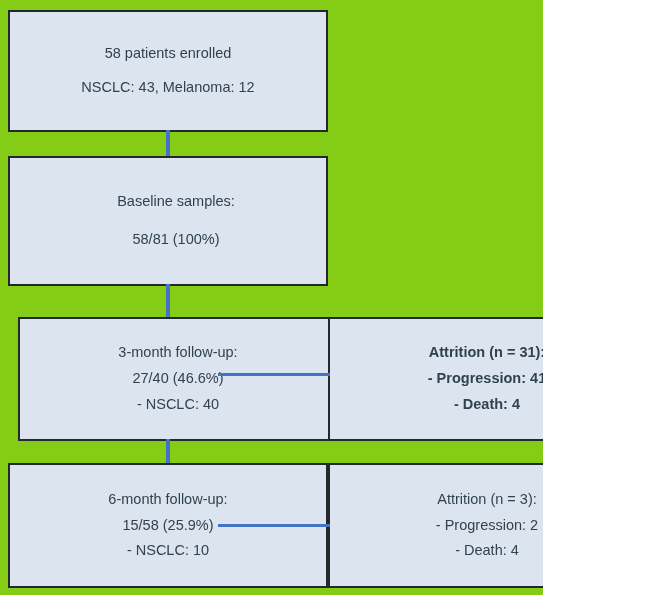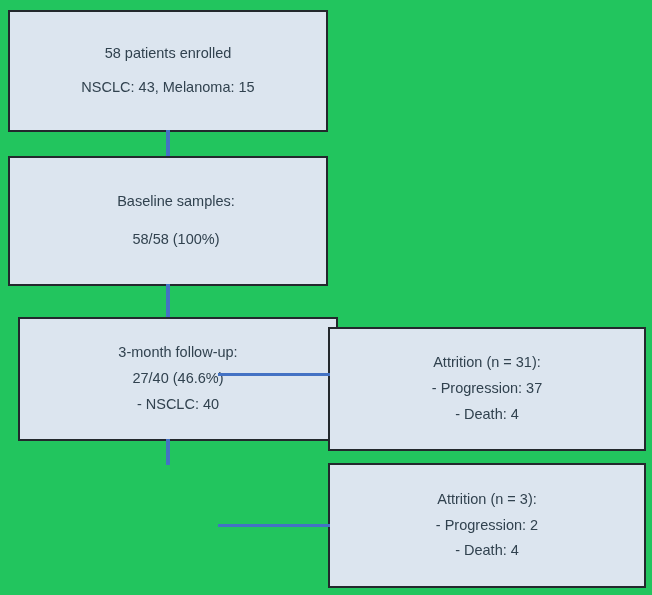--- a/index.html
+++ b/index.html
@@ -9,24 +9,24 @@
   }
   body {
     width: 652px;
     height: 595px;
     font-family: "Liberation Sans", sans-serif;
     -webkit-font-smoothing: antialiased;
   }
 
   #flowchart {
     position: relative;
-    width: 652px;
+    width: 543px;
     height: 595px;
     overflow: hidden;
-    background: #22c55e;
+    background: #84cc16;
   }
 
   .node {
     position: absolute;
     box-sizing: border-box;
     background: #dce5ef;
     border: 2px solid #23282d;
     display: flex;
     flex-direction: column;
     align-items: center;
@@ -65,24 +65,25 @@
   
   #node-followup-3m {
     left: 8px;
     top: 317px;
     width: 320px;
     height: 124px;
     margin-left: 10px;
   }
   #node-attrition-3m {
     left: 328px;
-    top: 327px;
+    top: 317px;
     width: 318px;
     height: 124px;
     border-left-width: 2px;
+    font-weight: bold;
   }
 
   
   #node-followup-6m {
     left: 8px;
     top: 463px;
     width: 320px;
     height: 125px;
   }
   #node-attrition-6m {
@@ -130,48 +131,53 @@
     width: 112px;
   }
 </style>
 </head>
 <body>
 
 <div id="flowchart">
 
   <div class="node" id="node-enrolled">
     <span class="line">58 patients enrolled</span>
-    <span class="line">NSCLC: 43, Melanoma: 15</span>
+    <span class="line">NSCLC: 43, Melanoma: 12</span>
   </div>
 
   <div class="connector-v" id="connector-enrolled-baseline"></div>
 
   <div class="node" id="node-baseline">
     <span class="line">Baseline samples:</span>
-    <span class="line">58/58 (100%)</span>
+    <span class="line">58/81 (100%)</span>
   </div>
 
   <div class="connector-v" id="connector-baseline-followup3"></div>
 
   <div class="node" id="node-followup-3m">
     <span class="line">3-month follow-up:</span>
     <span class="line">27/40 (46.6%)</span>
     <span class="line">- NSCLC: 40</span>
   </div>
 
   <div class="node" id="node-attrition-3m">
     <span class="line">Attrition (n = 31):</span>
-    <span class="line">- Progression: 37</span>
+    <span class="line">- Progression: 41</span>
     <span class="line">- Death: 4</span>
   </div>
 
   <div class="connector-h" id="connector-3m-attrition"></div>
 
   <div class="connector-v" id="connector-followup3-followup6"></div>
 
+  <div class="node" id="node-followup-6m">
+    <span class="line">6-month follow-up:</span>
+    <span class="line">15/58 (25.9%)</span>
+    <span class="line">- NSCLC: 10</span>
+  </div>
 
   <div class="node" id="node-attrition-6m">
     <span class="line">Attrition (n = 3):</span>
     <span class="line">- Progression: 2</span>
     <span class="line">- Death: 4</span>
   </div>
 
   <div class="connector-h" id="connector-6m-attrition"></div>
 
 </div>

